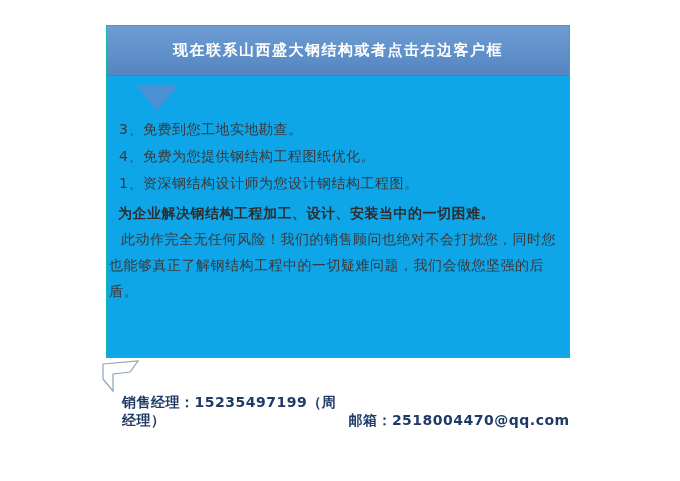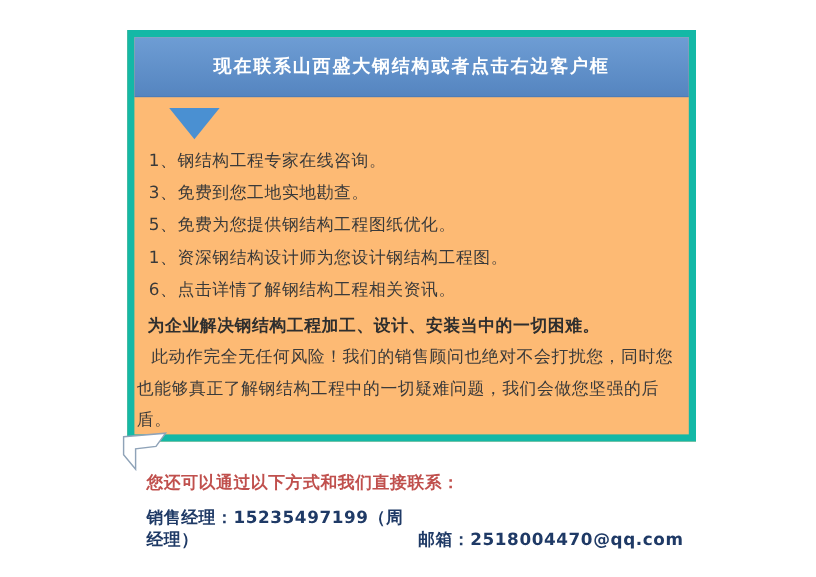--- a/index.html
+++ b/index.html
@@ -3,21 +3,21 @@
 <meta charset="utf-8">
 <style>
   html,body{margin:0;padding:0;}
   body{
     width:680px;height:481px;background:#ffffff;position:relative;overflow:hidden;
     font-family:"DejaVu Sans","Liberation Sans",sans-serif;
     -webkit-font-smoothing:antialiased;
   }
   .main-box{
     position:absolute;left:106px;top:25px;width:462px;height:331px;
-    border:6px solid #14b8a6;background:#fdba74;
+    border:1px solid #14b8a6;background:#0ea5e9;
   }
   .banner{
     height:49px;border-bottom:1px solid #4d7db8;
     background:linear-gradient(#6e9dd4,#5585c0);
     display:flex;align-items:center;justify-content:center;
   }
   .banner span{
     color:#ffffff;font-weight:bold;font-size:15px;letter-spacing:1.5px;
   }
   .triangle-wrap{height:35px;padding-left:29px;box-sizing:border-box;padding-top:9px;}
@@ -54,34 +54,31 @@
 <body>
 
 <div class="main-box">
   <div class="banner">
     <span>现在联系山西盛大钢结构或者点击右边客户框</span>
   </div>
   <div class="triangle-wrap">
     <div class="triangle"></div>
   </div>
   <ul class="steps">
-    <li>1、钢结构工程专家在线咨询。</li>
     <li>3、免费到您工地实地勘查。</li>
-    <li>5、免费为您提供钢结构工程图纸优化。</li>
+    <li>4、免费为您提供钢结构工程图纸优化。</li>
     <li>1、资深钢结构设计师为您设计钢结构工程图。</li>
-    <li>6、点击详情了解钢结构工程相关资讯。</li>
   </ul>
   <p class="headline">为企业解决钢结构工程加工、设计、安装当中的一切困难。</p>
   <p class="body-para">此动作完全无任何风险！我们的销售顾问也绝对不会打扰您，同时您也能够真正了解钢结构工程中的一切疑难问题，我们会做您坚强的后盾。</p>
 </div>
 
 <svg class="corner-icon" width="40" height="36" viewBox="0 0 40 36" xmlns="http://www.w3.org/2000/svg">
   <path d="M2 5 L37 2 L29 13 L12 15 L12 32 L2 20 Z" fill="#ffffff" stroke="#8fa3b8" stroke-width="1.2" stroke-linejoin="miter"></path>
 </svg>
 
 <div class="contact">
-  <p class="intro">您还可以通过以下方式和我们直接联系：</p>
   <p class="row">
     <span class="col1">销售经理：15235497199（周经理）</span>
     <span>邮箱：2518004470@qq.com</span>
   </p>
 
 </div>
 
 </body></html>

